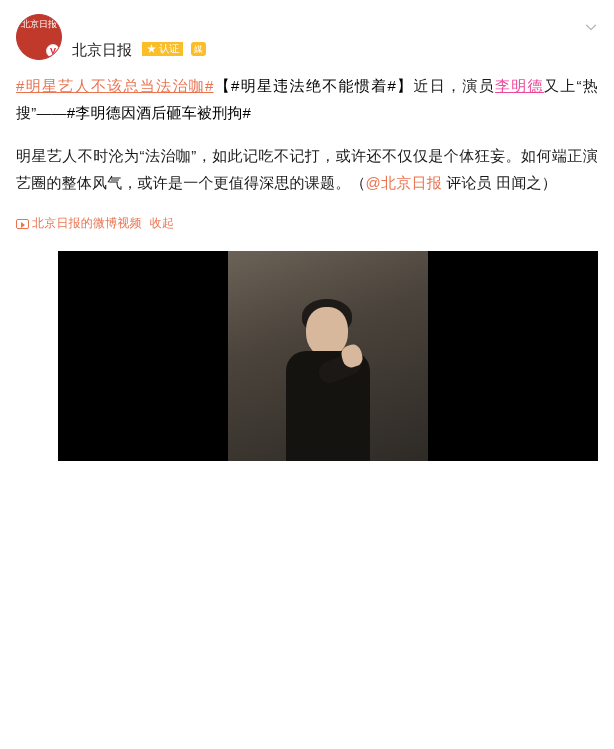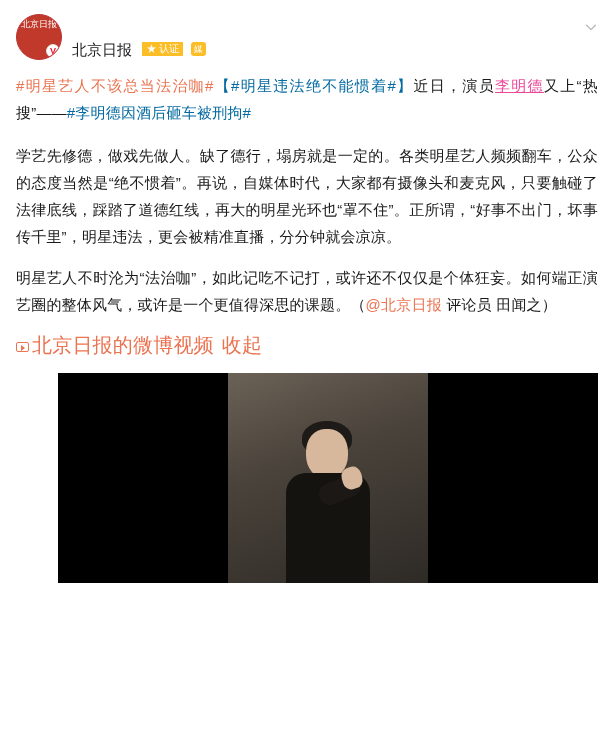--- a/index.html
+++ b/index.html
@@ -131,38 +131,39 @@
     line-height: 27px;
     color: #1a1a1a;
     text-align: justify;
     letter-spacing: 0.2px;
   }
   .post-body p {
     margin: 0 0 14px 0;
   }
   .post-body p.first { margin-bottom: 16px; }
   .hashtag, .mention {
-    color: #0369a1;
+    color: #000000;
   }
   .underline-link {
     color: #eb7350;
+    text-decoration: underline;
   }
   .name-link {
     color: #ec4899;
     text-decoration: underline;
   }
   .inline-mention {
     color: #eb7350;
     margin-top: 32px;
   }
 
   
   .video-line {
     color: #eb7350;
-    font-size: 20px;
+    font-size: 12px;
   }
   .video-line .vicon {
     display: inline-block;
     width: 13px;
     height: 10px;
     border: 1px solid #eb7350;
     border-radius: 2px;
     position: relative;
     margin-right: 3px;
     vertical-align: middle;
@@ -275,21 +276,20 @@
     <path d="M3 6 L8 11 L13 6" fill="none" stroke="#b8b8b8" stroke-width="1.6" stroke-linecap="round" stroke-linejoin="round"></path>
   </svg>
 </div>
 
 <div class="post-body">
 
   <p class="first"><span class="underline-link">#明星艺人不该总当法治咖#</span><span class="hashtag">【#明星违法绝不能惯着#】</span><span>近日，演员</span><span class="name-link">李明德</span><span>又上“热搜”——</span><span class="hashtag">#李明德因酒后砸车被刑拘#</span></p>
 
 
 
-  <p>学艺先修德，做戏先做人。缺了德行，塌房就是一定的。各类明星艺人频频翻车，公众的态度当然是“绝不惯着”。再说，自媒体时代，大家都有摄像头和麦克风，只要触碰了法律底线，踩踏了道德红线，再大的明星光环也“罩不住”。正所谓，“好事不出门，坏事传千里”，明星违法，更会被精准直播，分分钟就会凉凉。</p>
 
   <p><span>明星艺人不时沦为“法治咖”，如此记吃不记打，或许还不仅仅是个体狂妄。如何端正演艺圈的整体风气，或许是一个更值得深思的课题。（</span><span class="inline-mention">@北京日报</span><span> 评论员 田闻之）</span></p>
 
   <p class="video-line"><span class="vicon"></span><span>北京日报的微博视频</span><span class="collapse-link">收起</span></p>
 </div>
 
 <div class="media">
   <div class="media-inner">
     <div class="figure">
       <div class="fig-hair"></div>

